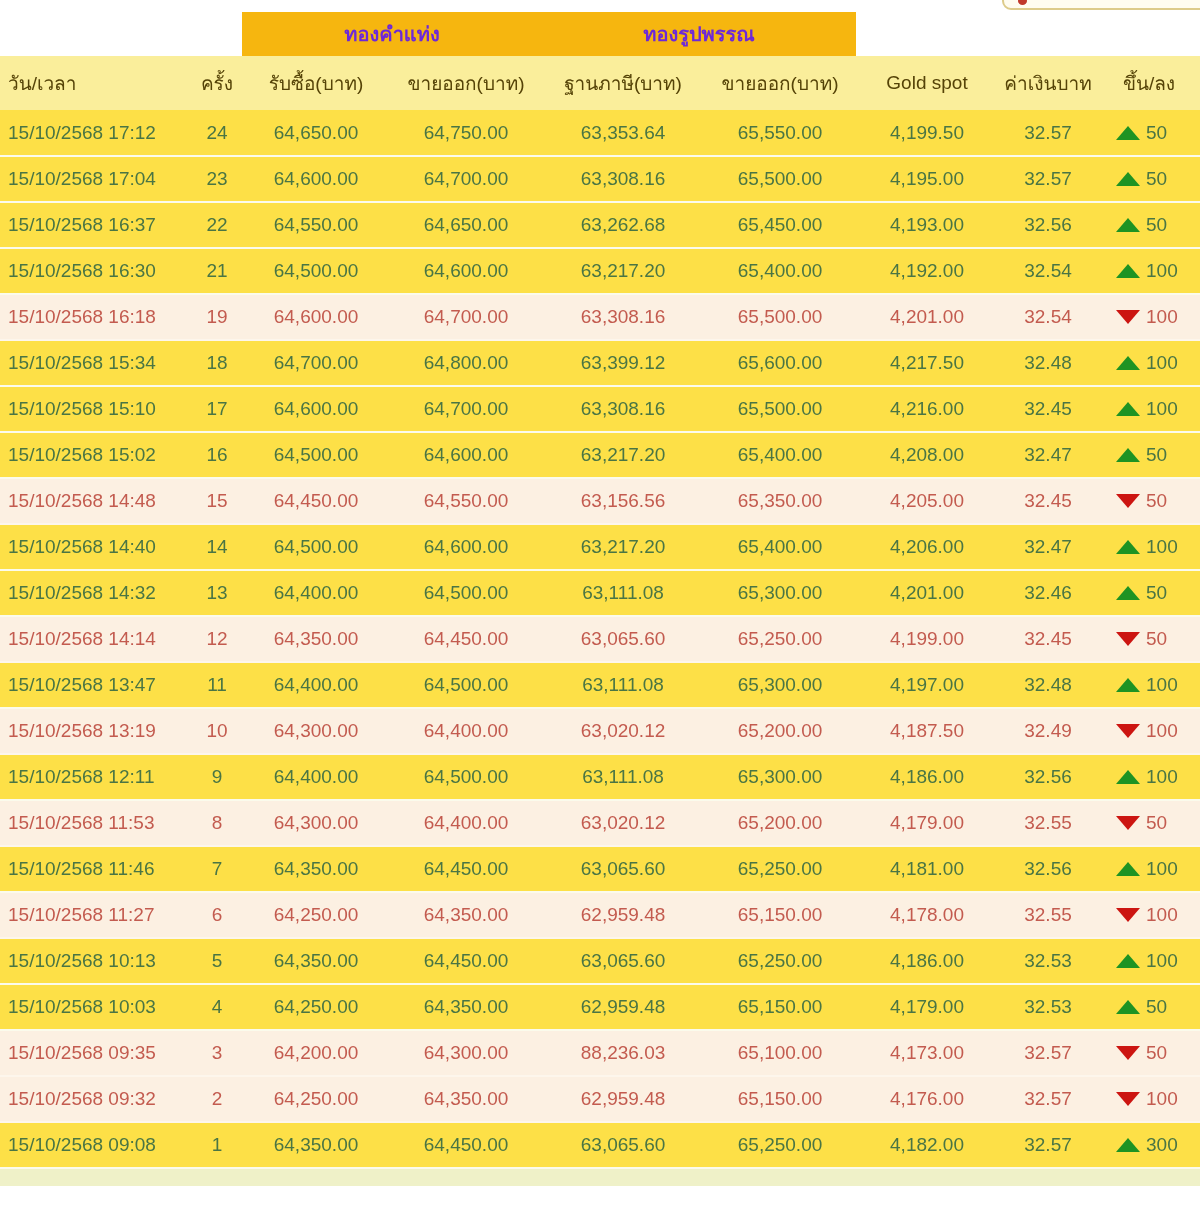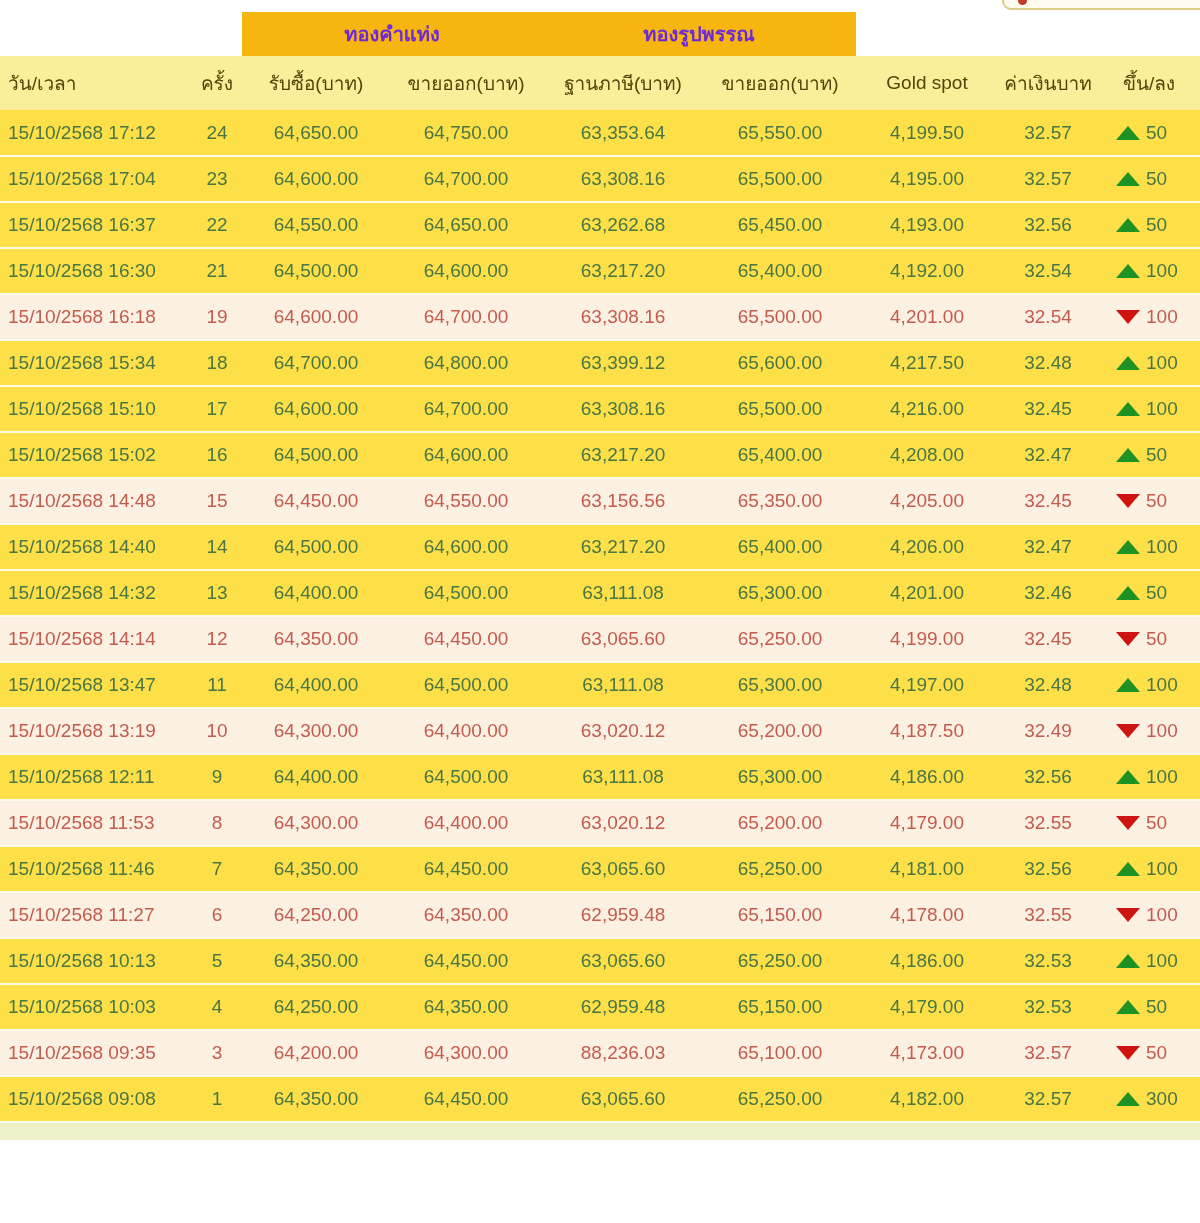--- a/index.html
+++ b/index.html
@@ -429,20 +429,36 @@
     <td>65,100.00</td>
     <td>4,173.00</td>
     <td>32.57</td>
     <td class="change-cell">
       <span class="change-wrap">
         <span class="arrow"></span>
         <span class="change-num">50</span>
       </span>
     </td>
   </tr>
+      <tr class="down">
+    <td class="left">15/10/2568 09:32</td>
+    <td>2</td>
+    <td>64,250.00</td>
+    <td>64,350.00</td>
+    <td>62,959.48</td>
+    <td>65,150.00</td>
+    <td>4,176.00</td>
+    <td>32.57</td>
+    <td class="change-cell">
+      <span class="change-wrap">
+        <span class="arrow"></span>
+        <span class="change-num">100</span>
+      </span>
+    </td>
+  </tr>
       <tr class="up">
     <td class="left">15/10/2568 09:08</td>
     <td>1</td>
     <td>64,350.00</td>
     <td>64,450.00</td>
     <td>63,065.60</td>
     <td>65,250.00</td>
     <td>4,182.00</td>
     <td>32.57</td>
     <td class="change-cell">

